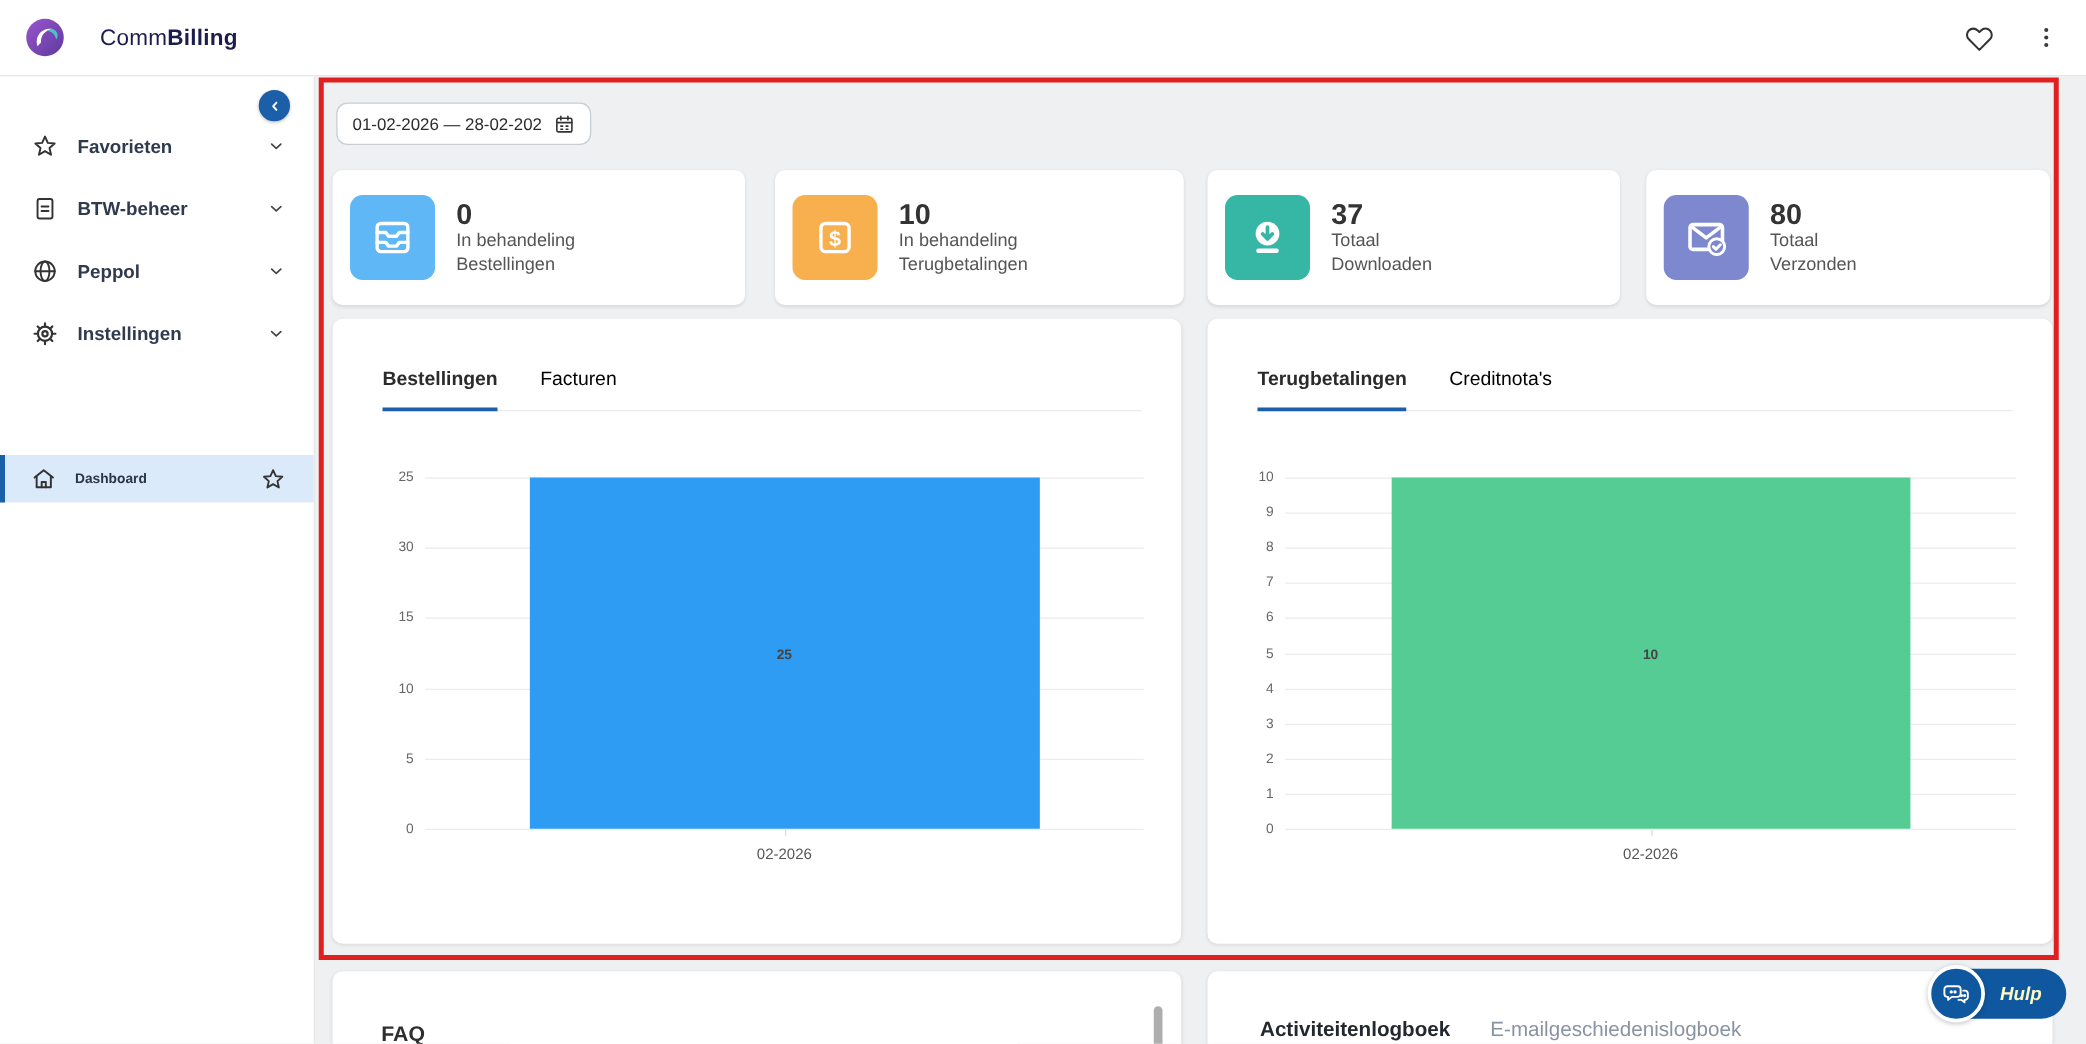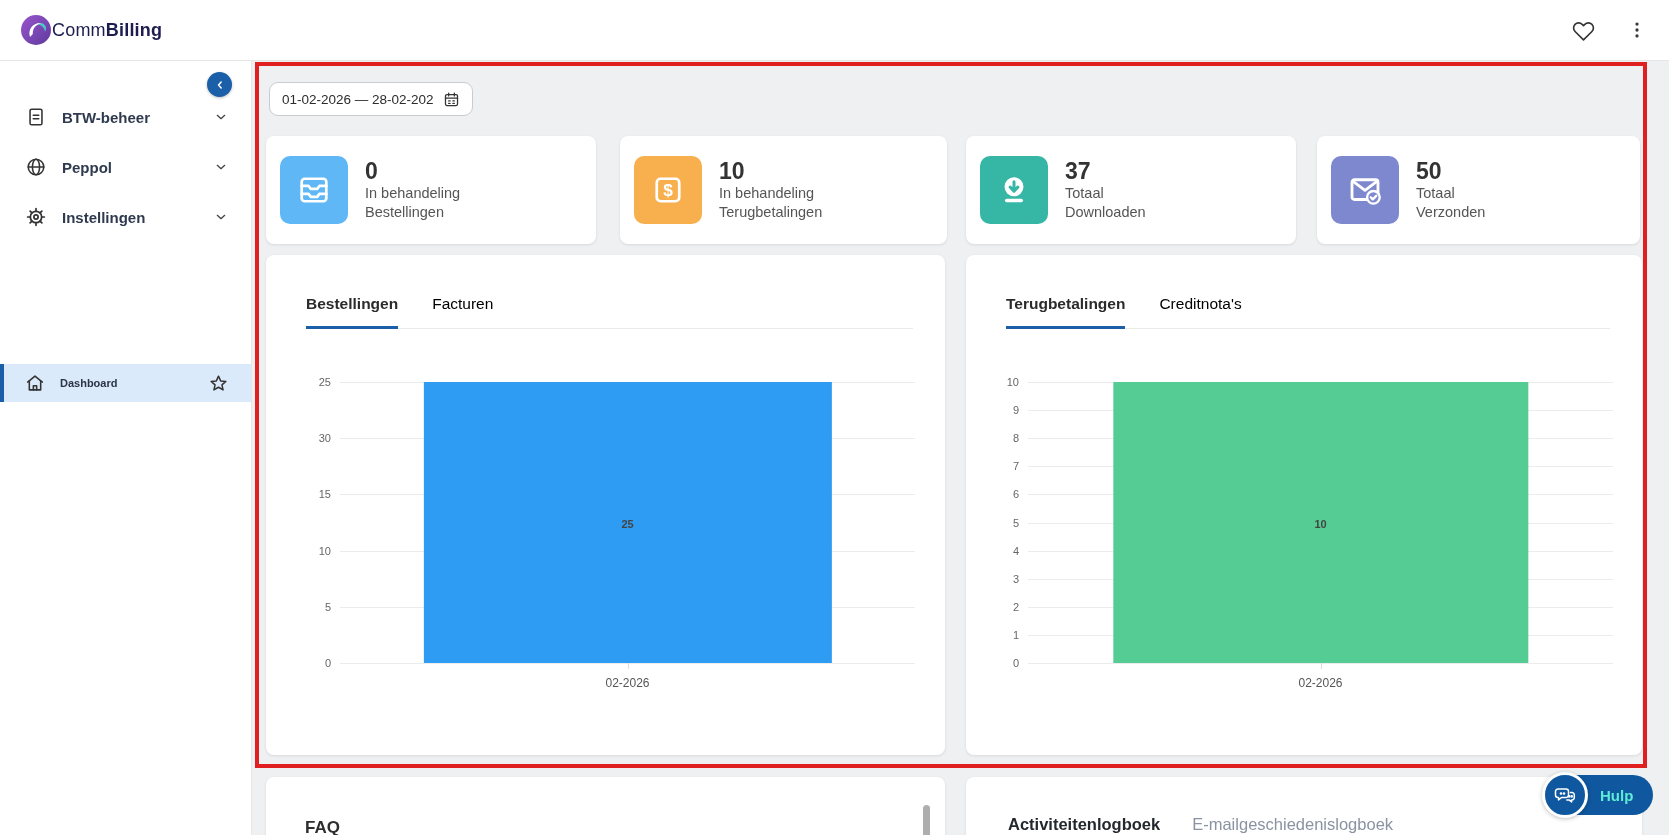--- a/index.html
+++ b/index.html
@@ -3,21 +3,21 @@
 <meta charset="utf-8">
 <style>
   * { margin:0; padding:0; box-sizing:border-box; }
   html,body { width:1669px; height:835px; overflow:hidden; background:#eef0f2;
               font-family:"Liberation Sans", sans-serif; }
   body { position:relative; }
 
   
   .header { position:absolute; left:0; top:0; width:1669px; height:61px; background:#fff;
             border-bottom:1px solid #e6e6e6; z-index:30; display:flex; align-items:center; }
-  .brand { display:flex; align-items:center; gap:0; margin-left:20px; cursor:pointer; }
+  .brand { display:flex; align-items:center; gap:28px; margin-left:20px; cursor:pointer; }
   .brand-text { font-size:18px; color:#1c1c4e; letter-spacing:.2px; }
   .brand-text .pfx { font-weight:500; }
   .brand-text .sfx { font-weight:800; }
   .header-actions { margin-left:auto; display:flex; align-items:center; gap:26px; margin-right:18px; }
   .icon-btn { width:28px; height:28px; display:flex; align-items:center; justify-content:center; cursor:pointer; }
 
   
   .sidebar { position:absolute; left:0; top:61px; width:252px; height:774px; background:#fff;
              border-right:1px solid #e6e6e6; z-index:20; }
   .collapse-btn { position:absolute; top:11px; right:19px; width:25px; height:25px; border-radius:50%;
@@ -82,21 +82,21 @@
   .logs-tab.active { color:#23282e; font-weight:600; }
 
   
   .help-btn { position:absolute; left:1542px; top:772px; z-index:40; display:flex; align-items:center;
               cursor:pointer; }
   .help-circle { width:46px; height:46px; border-radius:50%; background:#0f589f; border:3px solid #fff;
                  display:flex; align-items:center; justify-content:center; z-index:2; flex:none;
                  box-shadow:0 1px 4px rgba(0,0,0,.25); }
   .help-pill { height:40px; background:#0f589f; border-radius:0 20px 20px 0; margin-left:-22px;
                display:flex; align-items:center; padding:0 20px 0 34px; }
-  .help-label { color:#5eead4; font-size:15px; font-weight:700; }
+  .help-label { color:#fef9c3; font-size:15px; font-weight:700;font-style:italic; }
 
   svg { display:block; }
 </style>
 </head>
 <body>
 
 <div class="header">
   <div class="brand">
     <span>
       <svg width="32" height="32" viewBox="0 0 32 32">
@@ -131,20 +131,33 @@
 
 <div class="sidebar">
   <div class="collapse-btn">
     <svg width="14" height="14" viewBox="0 0 24 24" fill="none" stroke="#fff" stroke-width="2.6" stroke-linecap="round" stroke-linejoin="round">
       <path d="M14 7 L9.5 12 L14 17"></path>
     </svg>
   </div>
   <div class="nav">
     <div class="nav-item">
       <span class="nav-ic">
+        <svg width="22" height="22" viewBox="0 0 24 24" fill="none" stroke="#333" stroke-width="1.7" stroke-linejoin="round">
+          <path d="M12 3.6l2.47 5.46 5.95.56-4.48 3.95 1.3 5.83L12 16.3l-5.24 3.1 1.3-5.83-4.48-3.95 5.95-.56z"></path>
+        </svg>
+      </span>
+      <span class="nav-label">Favorieten</span>
+      <span class="chev">
+        <svg width="16" height="16" viewBox="0 0 24 24" fill="none" stroke="#444" stroke-width="2" stroke-linecap="round" stroke-linejoin="round">
+            <path d="M6.5 9.5 L12 14.5 L17.5 9.5"></path>
+          </svg>
+      </span>
+    </div>
+    <div class="nav-item">
+      <span class="nav-ic">
         <svg width="22" height="22" viewBox="0 0 24 24" fill="none" stroke="#333" stroke-width="1.7" stroke-linecap="round" stroke-linejoin="round">
           <rect x="5.5" y="3.5" width="13" height="17" rx="1.8"></rect>
           <path d="M9 10 h6 M9 14 h6"></path>
         </svg>
       </span>
       <span class="nav-label">BTW-beheer</span>
       <span class="chev">
         <svg width="16" height="16" viewBox="0 0 24 24" fill="none" stroke="#444" stroke-width="2" stroke-linecap="round" stroke-linejoin="round">
             <path d="M6.5 9.5 L12 14.5 L17.5 9.5"></path>
           </svg>
@@ -255,21 +268,21 @@
   <div class="card stat-card" style="left:1065px; width:323px;">
     <div class="stat-tile" style="background: rgb(126, 136, 207);">
       <svg width="38" height="38" viewBox="0 0 24 24">
         <rect x="3.8" y="5.5" width="16.4" height="12.5" rx="1.5" fill="none" stroke="#fff" stroke-width="1.8"></rect>
         <path d="M4.5 6.5 L12 12.2 L19.5 6.5" fill="none" stroke="#fff" stroke-width="1.8" stroke-linecap="round" stroke-linejoin="round"></path>
         <circle cx="17.3" cy="16.6" r="4" fill="#7e88cf" stroke="#fff" stroke-width="1.5"></circle>
         <path d="M15.6 16.6 L16.9 17.9 L19.1 15.7" fill="none" stroke="#fff" stroke-width="1.5" stroke-linecap="round" stroke-linejoin="round"></path>
       </svg>
     </div>
     <div class="stat-text">
-      <div class="stat-value">50</div>
+      <div class="stat-value">80</div>
       <div class="stat-label"><span>Totaal</span><br><span>Verzonden</span></div>
     </div>
   </div>
 
   <div class="card chart-card" style="left:14px; width:679px;">
     <div class="tab-row">
       <div class="tab active">Bestellingen</div>
       <div class="tab">Facturen</div>
     </div>
     <div class="plot" style="left:74px; width:575px;">

